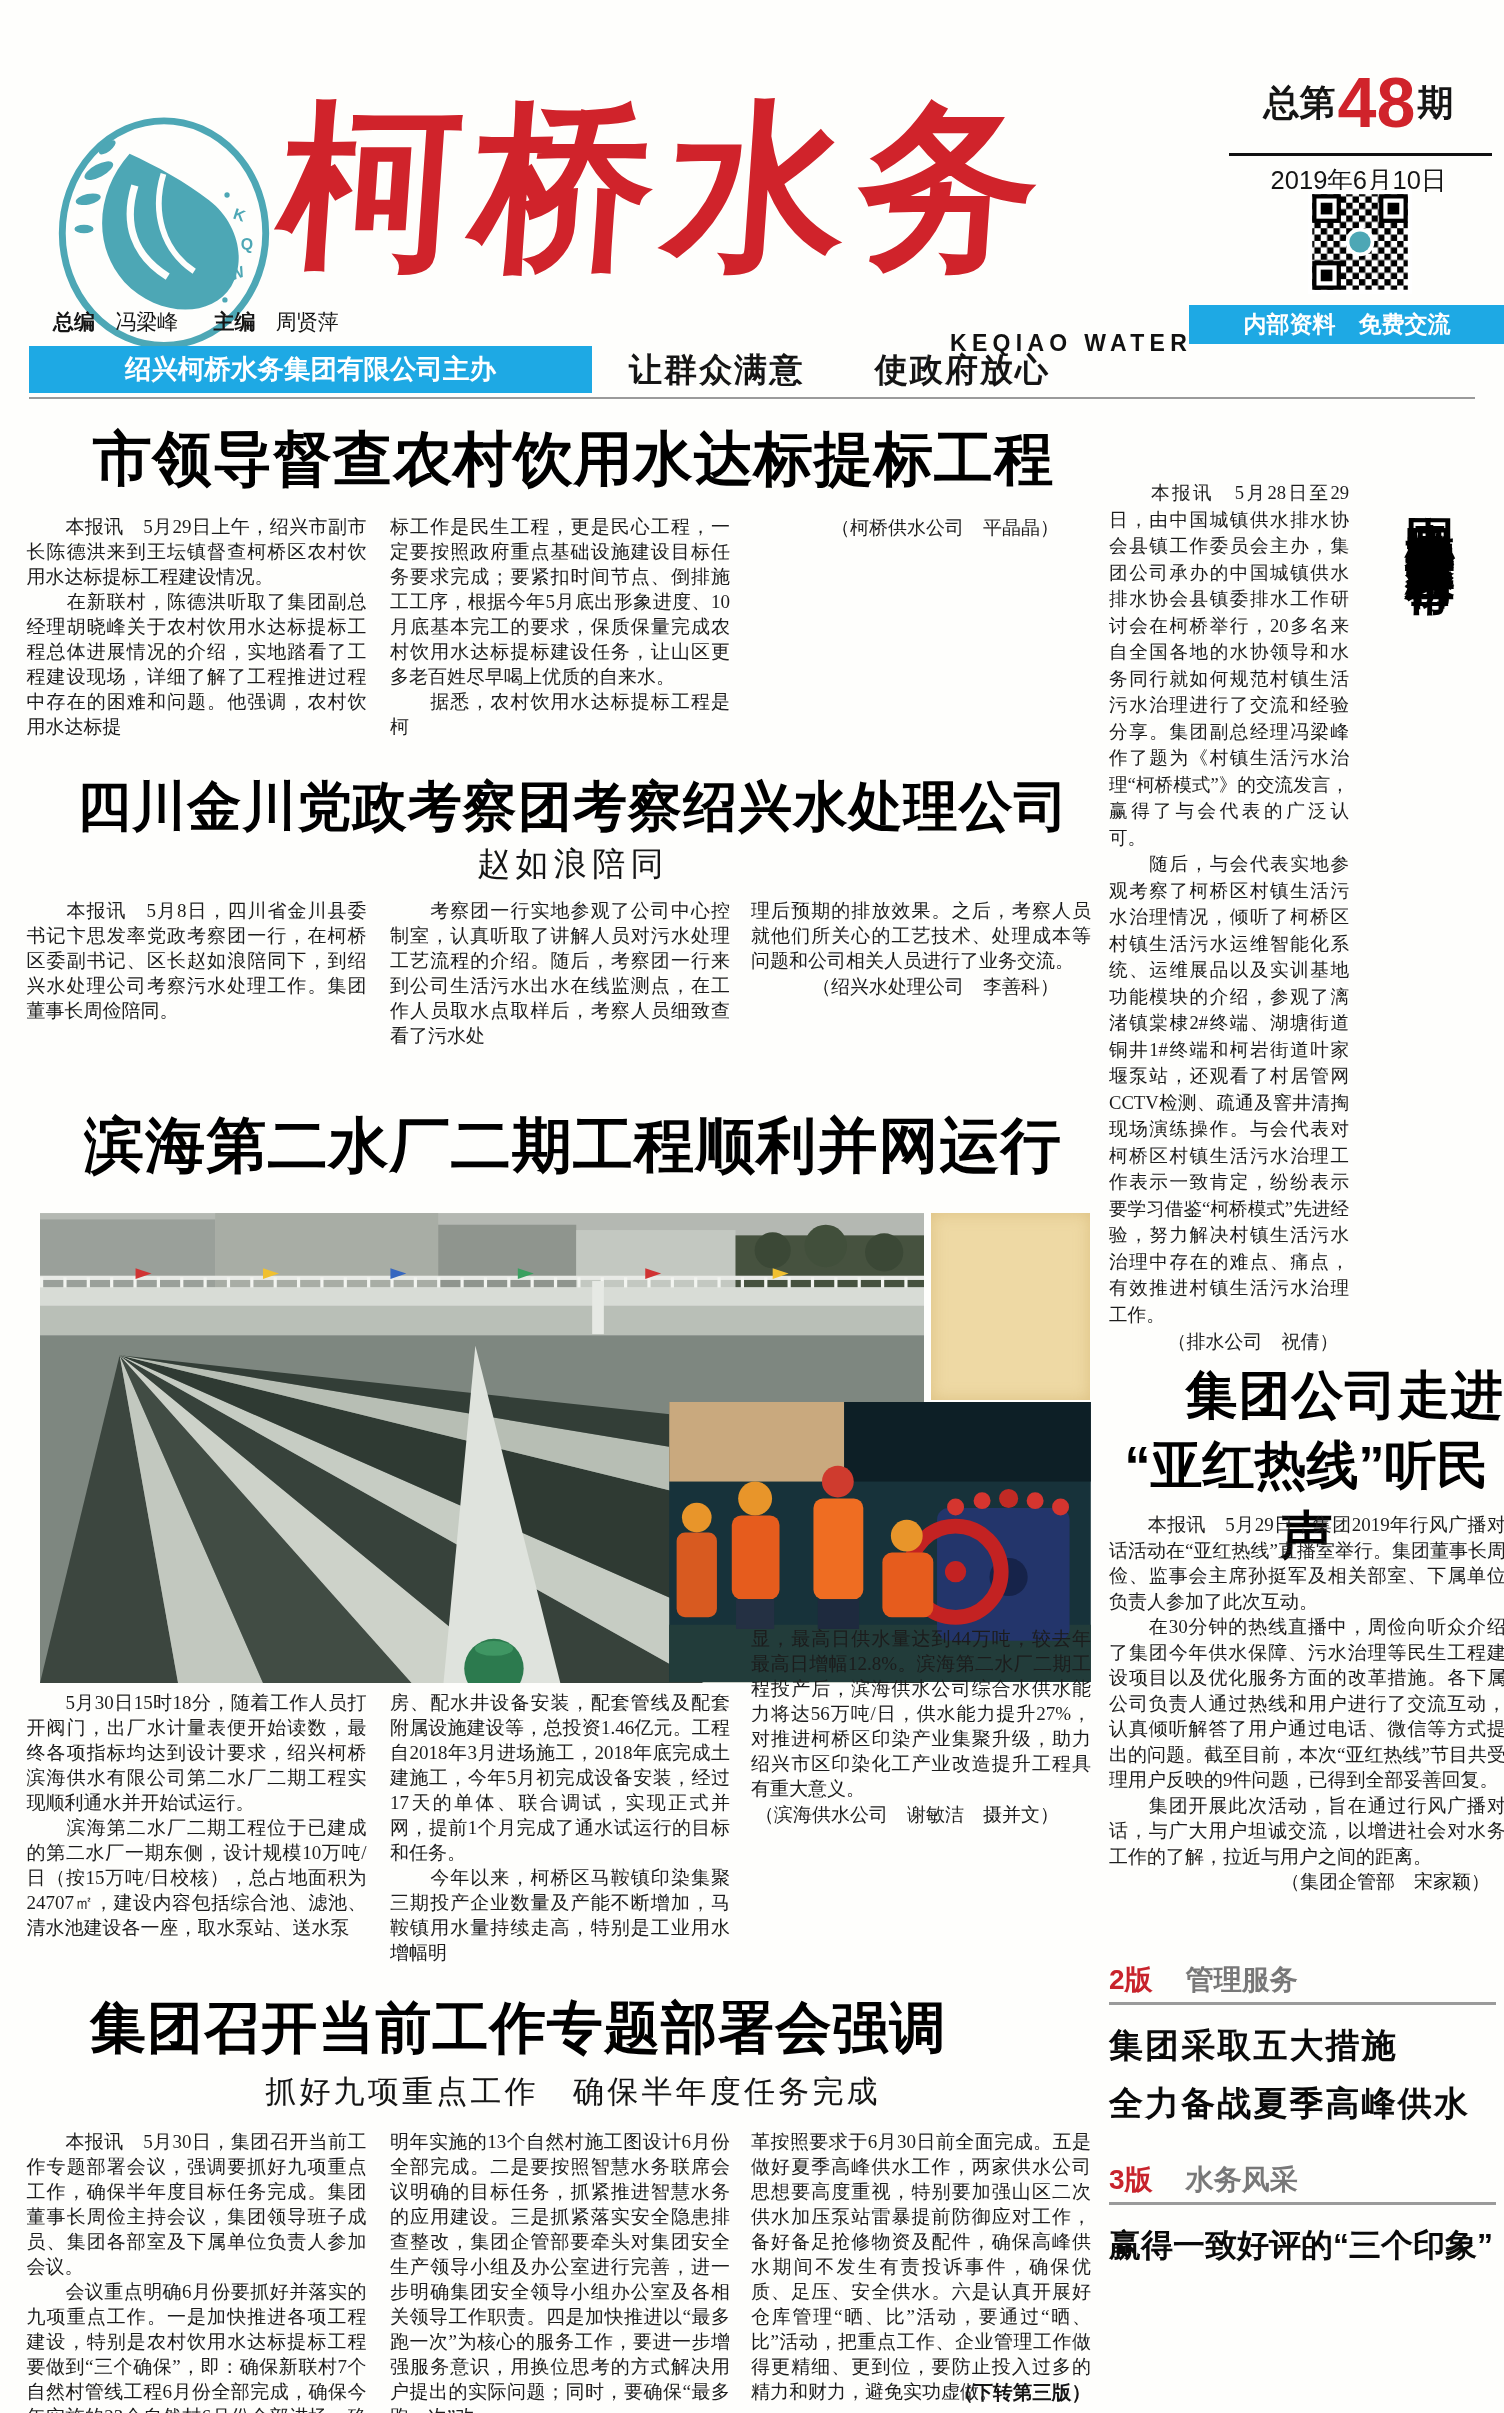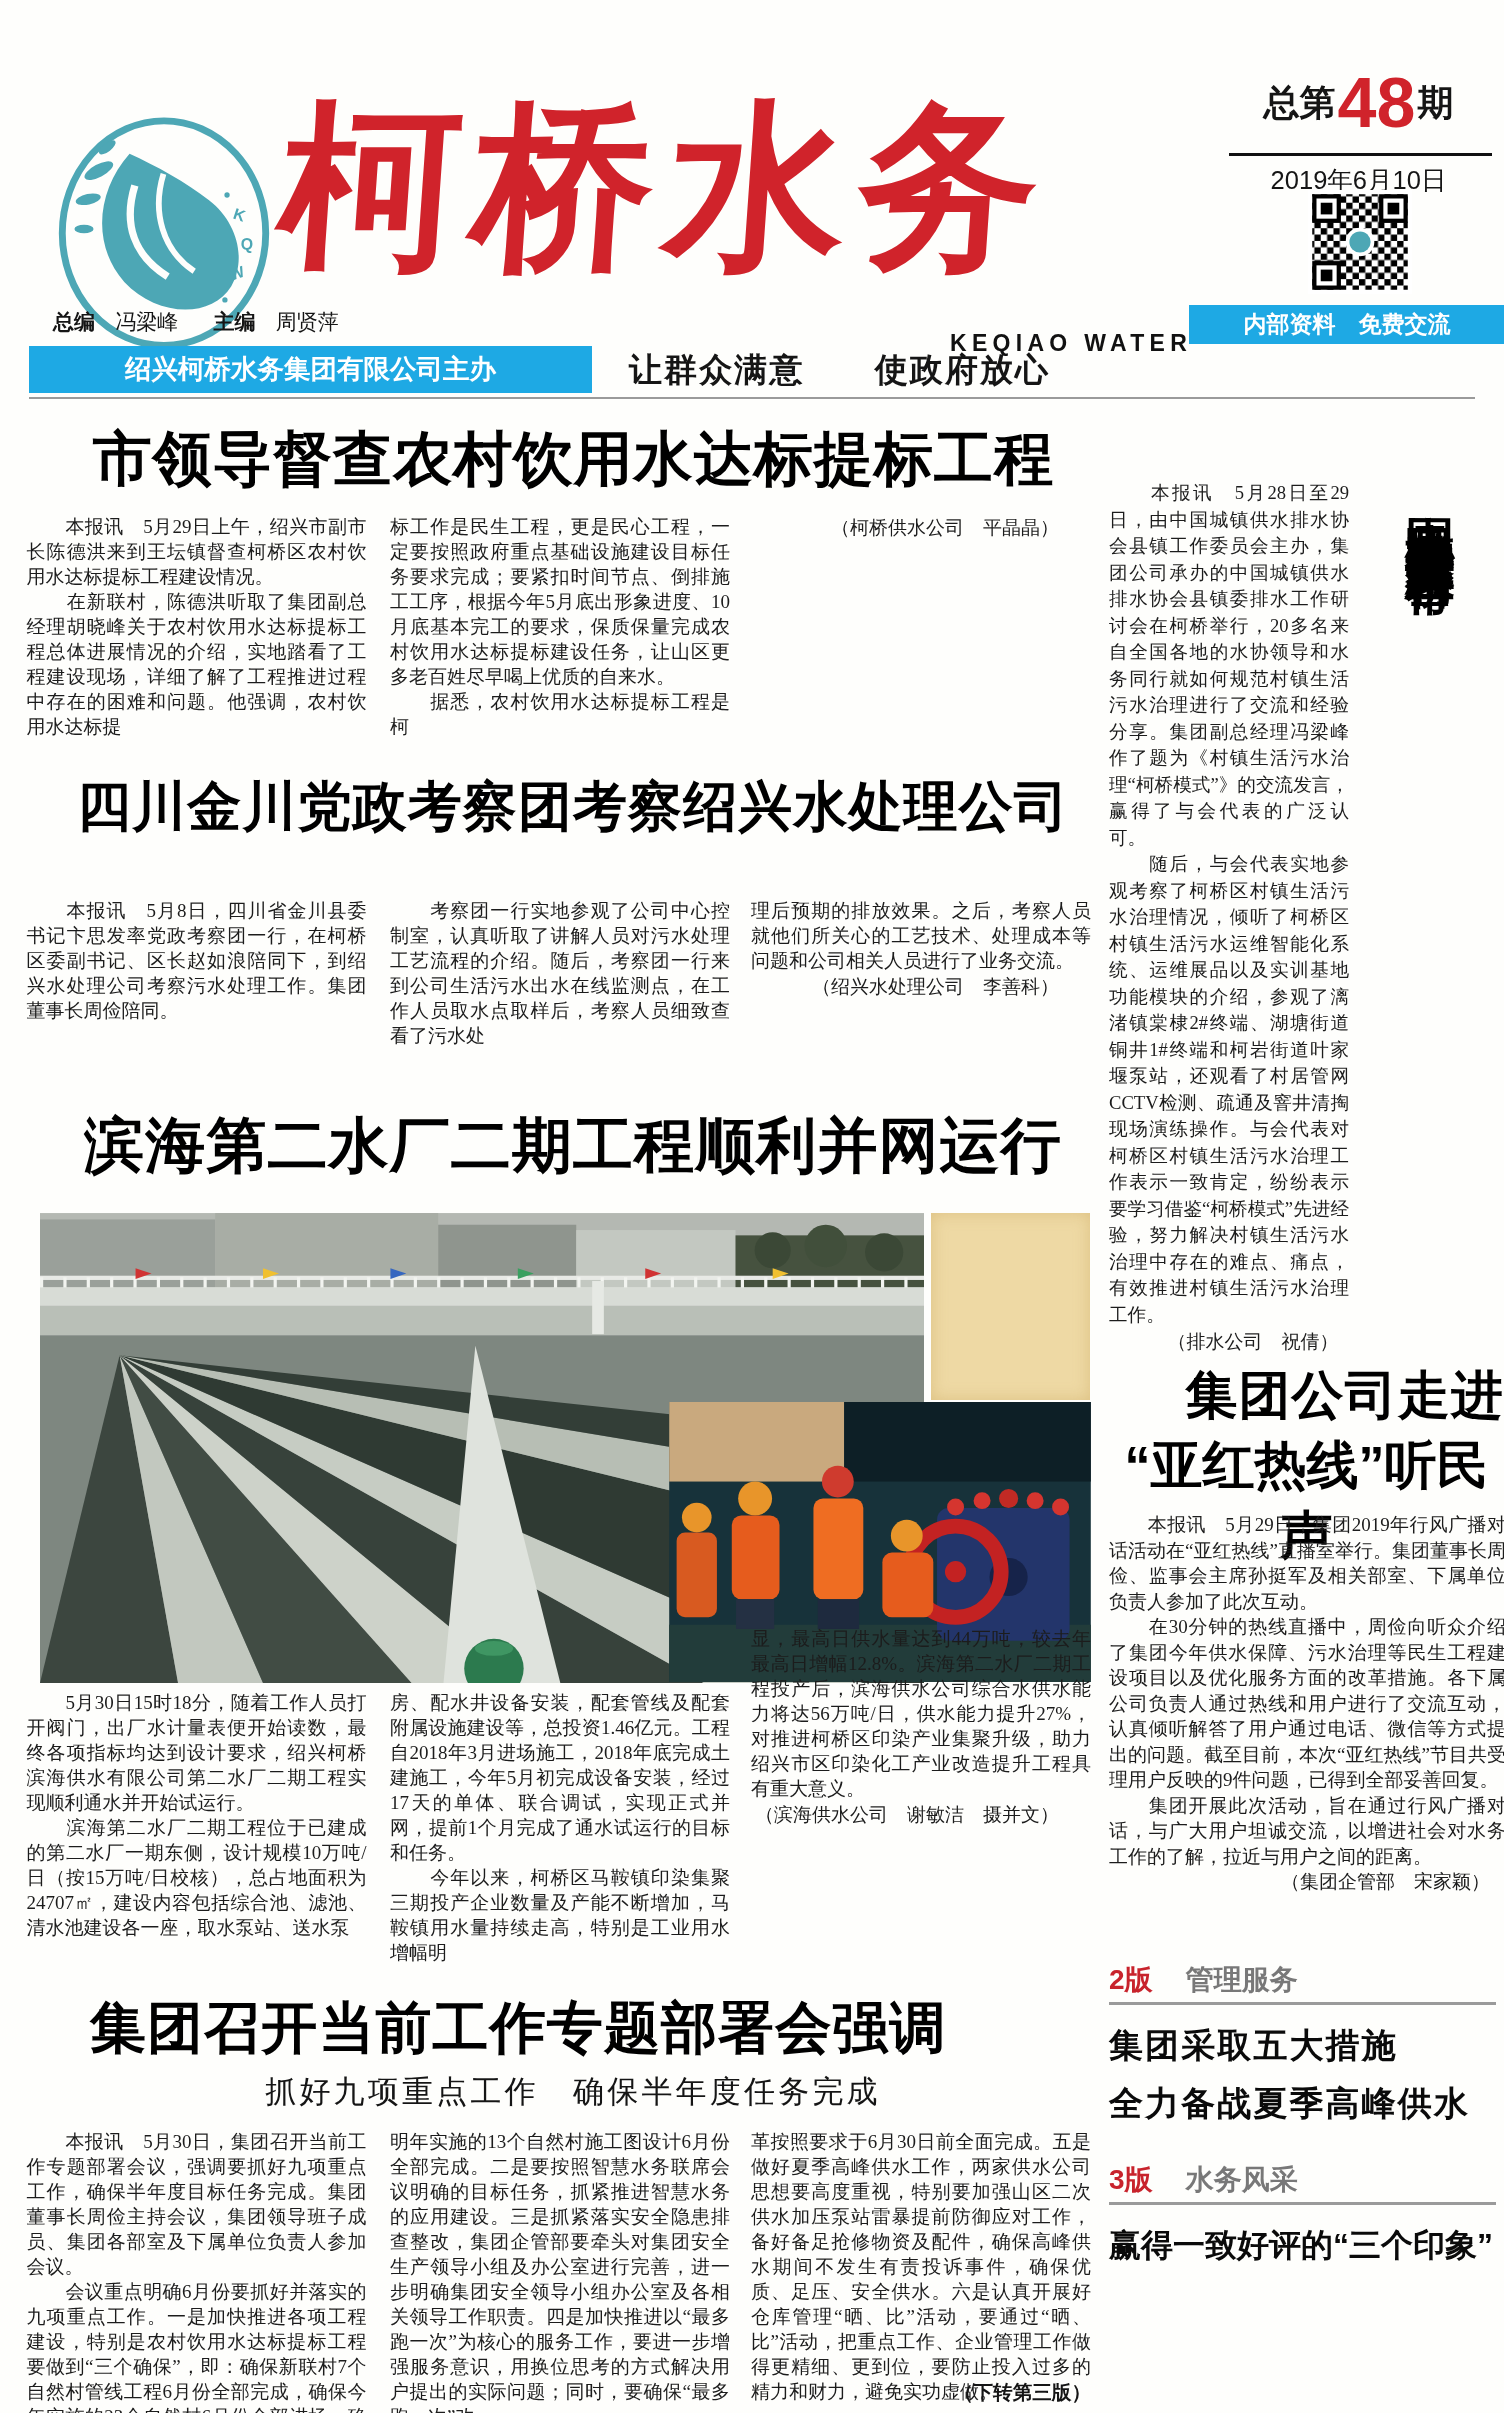--- a/index.html
+++ b/index.html
@@ -101,20 +101,21 @@
 
   <div class="abs body-text" style="left:26.5px;top:514px;width:340px;">　　本报讯　5月29日上午，绍兴市副市长陈德洪来到王坛镇督查柯桥区农村饮用水达标提标工程建设情况。
 　　在新联村，陈德洪听取了集团副总经理胡晓峰关于农村饮用水达标提标工程总体进展情况的介绍，实地踏看了工程建设现场，详细了解了工程推进过程中存在的困难和问题。他强调，农村饮用水达标提</div>
   <div class="abs body-text" style="left:390px;top:514px;width:340px;">标工作是民生工程，更是民心工程，一定要按照政府重点基础设施建设目标任务要求完成；要紧扣时间节点、倒排施工工序，根据今年5月底出形象进度、10月底基本完工的要求，保质保量完成农村饮用水达标提标建设任务，让山区更多老百姓尽早喝上优质的自来水。
 　　据悉，农村饮用水达标提标工程是柯</div>
   <div class="abs" style="left:751px;top:514px;width:340px;">
     <div class="byline">（柯桥供水公司　平晶晶）</div>
   </div>
 
   <div class="abs headline center" style="left:58px;top:771px;width:1030px;font-size:54px;">四川金川党政考察团考察绍兴水处理公司</div>
+  <div class="abs center" style="left:58px;top:842px;width:1030px;font-size:33px;letter-spacing:5.3px;">赵如浪陪同</div>
 
   <div class="abs body-text" style="left:26.5px;top:898px;width:340px;">　　本报讯　5月8日，四川省金川县委书记卞思发率党政考察团一行，在柯桥区委副书记、区长赵如浪陪同下，到绍兴水处理公司考察污水处理工作。集团董事长周俭陪同。</div>
   <div class="abs body-text" style="left:390px;top:898px;width:340px;">　　考察团一行实地参观了公司中心控制室，认真听取了讲解人员对污水处理工艺流程的介绍。随后，考察团一行来到公司生活污水出水在线监测点，在工作人员取水点取样后，考察人员细致查看了污水处</div>
   <div class="abs" style="left:751px;top:898px;width:340px;">
     <div class="body-text">理后预期的排放效果。之后，考察人员就他们所关心的工艺技术、处理成本等问题和公司相关人员进行了业务交流。</div>
     <div class="byline">（绍兴水处理公司　李善科）</div>
   </div>
 
   <div class="abs headline center" style="left:61px;top:1106px;width:1024px;font-size:60px;">滨海第二水厂二期工程顺利并网运行</div>
 

